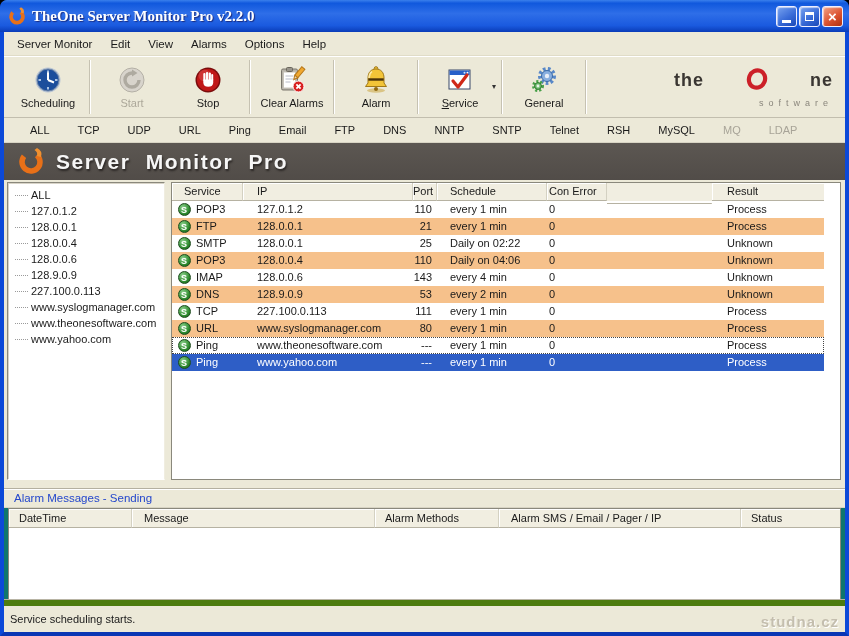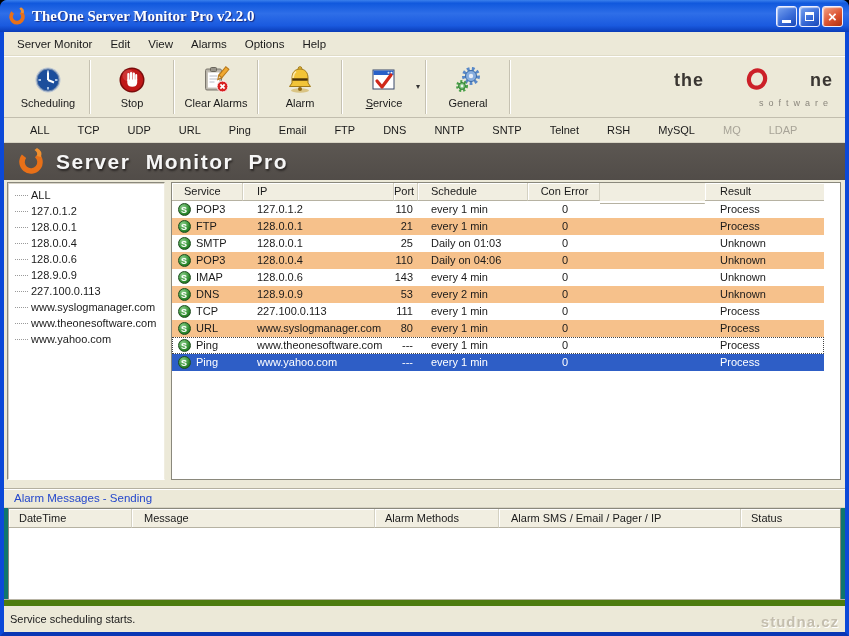--- a/index.html
+++ b/index.html
@@ -71,24 +71,24 @@
     box-shadow:inset 1px 1px 0 #fff; white-space:nowrap; overflow:hidden; cursor:default; }
   .svc-rows { width:652px; }
   .svc-row { display:flex; height:17px; line-height:17px; cursor:default; white-space:nowrap; }
   .svc-row.alt { background:#f6c18b; }
   .svc-row.focused { outline:1px dotted #444; outline-offset:-1px; }
   .svc-row.selected { background:#2e5ec6; color:#fff; }
   .cell { overflow:hidden; white-space:nowrap; }
   .w-svc  { width:71px; padding-left:12px; }
   .w-ico  { width:24px; display:flex; align-items:center; justify-content:center; }
   .w-name { width:47px; }
-  .w-ip   { width:151px; padding-left:14px; }
+  .w-ip   { width:170px; padding-left:14px; }
   .w-port { width:24px; text-align:right; padding-right:5px; }
   .w-sch  { width:110px; padding-left:13px; }
-  .w-err  { width:72px; padding-left:2px;text-align:center; }
+  .w-err  { width:60px; padding-left:2px; }
   .w-last { width:105px; padding-left:8px;margin-top:20px; }
   .w-res  { flex:1; padding-left:15px; border-right:none; }
   .svc-ico { width:13px; height:13px; border-radius:50%; flex:none;
     background:radial-gradient(circle at 35% 30%, #8cd08c, #2e8b2e 62%, #14541a);
     color:#fff; font-size:9px; font-weight:bold; line-height:13px; text-align:center;
     border:1px solid #1d4d1d; }
 
   
   .alarm-band { height:20px; flex:none; background:#ece9d8; color:#2447cc; line-height:19px;
     padding-left:10px; font-size:11.5px; border-top:1px solid #b4b0a0; box-shadow:inset 0 1px 0 #fff;
@@ -162,20 +162,32 @@
                   </g>
                   <line x1="15" y1="15" x2="15" y2="7.5" stroke="#fff" stroke-width="2"></line>
                   <line x1="15" y1="15" x2="21" y2="17.5" stroke="#fff" stroke-width="2"></line>
                 </svg></span></span>
             <span class="tb-label">Scheduling</span>
 
           </div>
           <span class="tb-sep"></span>
         </div>
 
+        <div style="display:flex; align-items:center;">
+          <div class="tb-btn disabled">
+            <span><span class="tb-icon"><svg width="30" height="30" viewBox="0 0 30 30">
+                  <circle cx="15" cy="15" r="12" fill="#d8d4cc" stroke="#b4b0a6"></circle>
+                  <path d="M15 8 a7 7 0 1 0 7 7" fill="none" stroke="#aeaaa0" stroke-width="3.4"></path>
+                  <polygon points="15,4.5 15,11.5 20.5,8" fill="#aeaaa0"></polygon>
+                </svg></span></span>
+            <span class="tb-label">Start</span>
+
+          </div>
+
+        </div>
 
         <div style="display:flex; align-items:center;">
           <div class="tb-btn">
             <span><span class="tb-icon"><svg width="30" height="30" viewBox="0 0 30 30">
                   <circle cx="15" cy="15" r="12.5" fill="#7a0c0c"></circle>
                   <circle cx="15" cy="15" r="11" fill="#c01818"></circle>
                   <circle cx="11.5" cy="10.5" r="6" fill="#e05858" opacity="0.45"></circle>
                   <g fill="#fff">
                     <rect x="10.3" y="8" width="2.2" height="8" rx="1"></rect>
                     <rect x="13" y="7" width="2.2" height="9" rx="1"></rect>
@@ -400,21 +412,21 @@
             <span class="cell w-res">Process</span>
           </div>
 
           <div class="svc-row normal">
             <span class="cell w-ico">
               <span class="svc-ico">S</span>
             </span>
             <span class="cell w-name">SMTP</span>
             <span class="cell w-ip">128.0.0.1</span>
             <span class="cell w-port">25</span>
-            <span class="cell w-sch">Daily on 01:03</span>
+            <span class="cell w-sch">Daily on 02:22</span>
             <span class="cell w-err">0</span>
             <span class="cell w-last">2006-09-23 16:49:36</span>
             <span class="cell w-res">Unknown</span>
           </div>
 
           <div class="svc-row alt">
             <span class="cell w-ico">
               <span class="svc-ico">S</span>
             </span>
             <span class="cell w-name">POP3</span>

